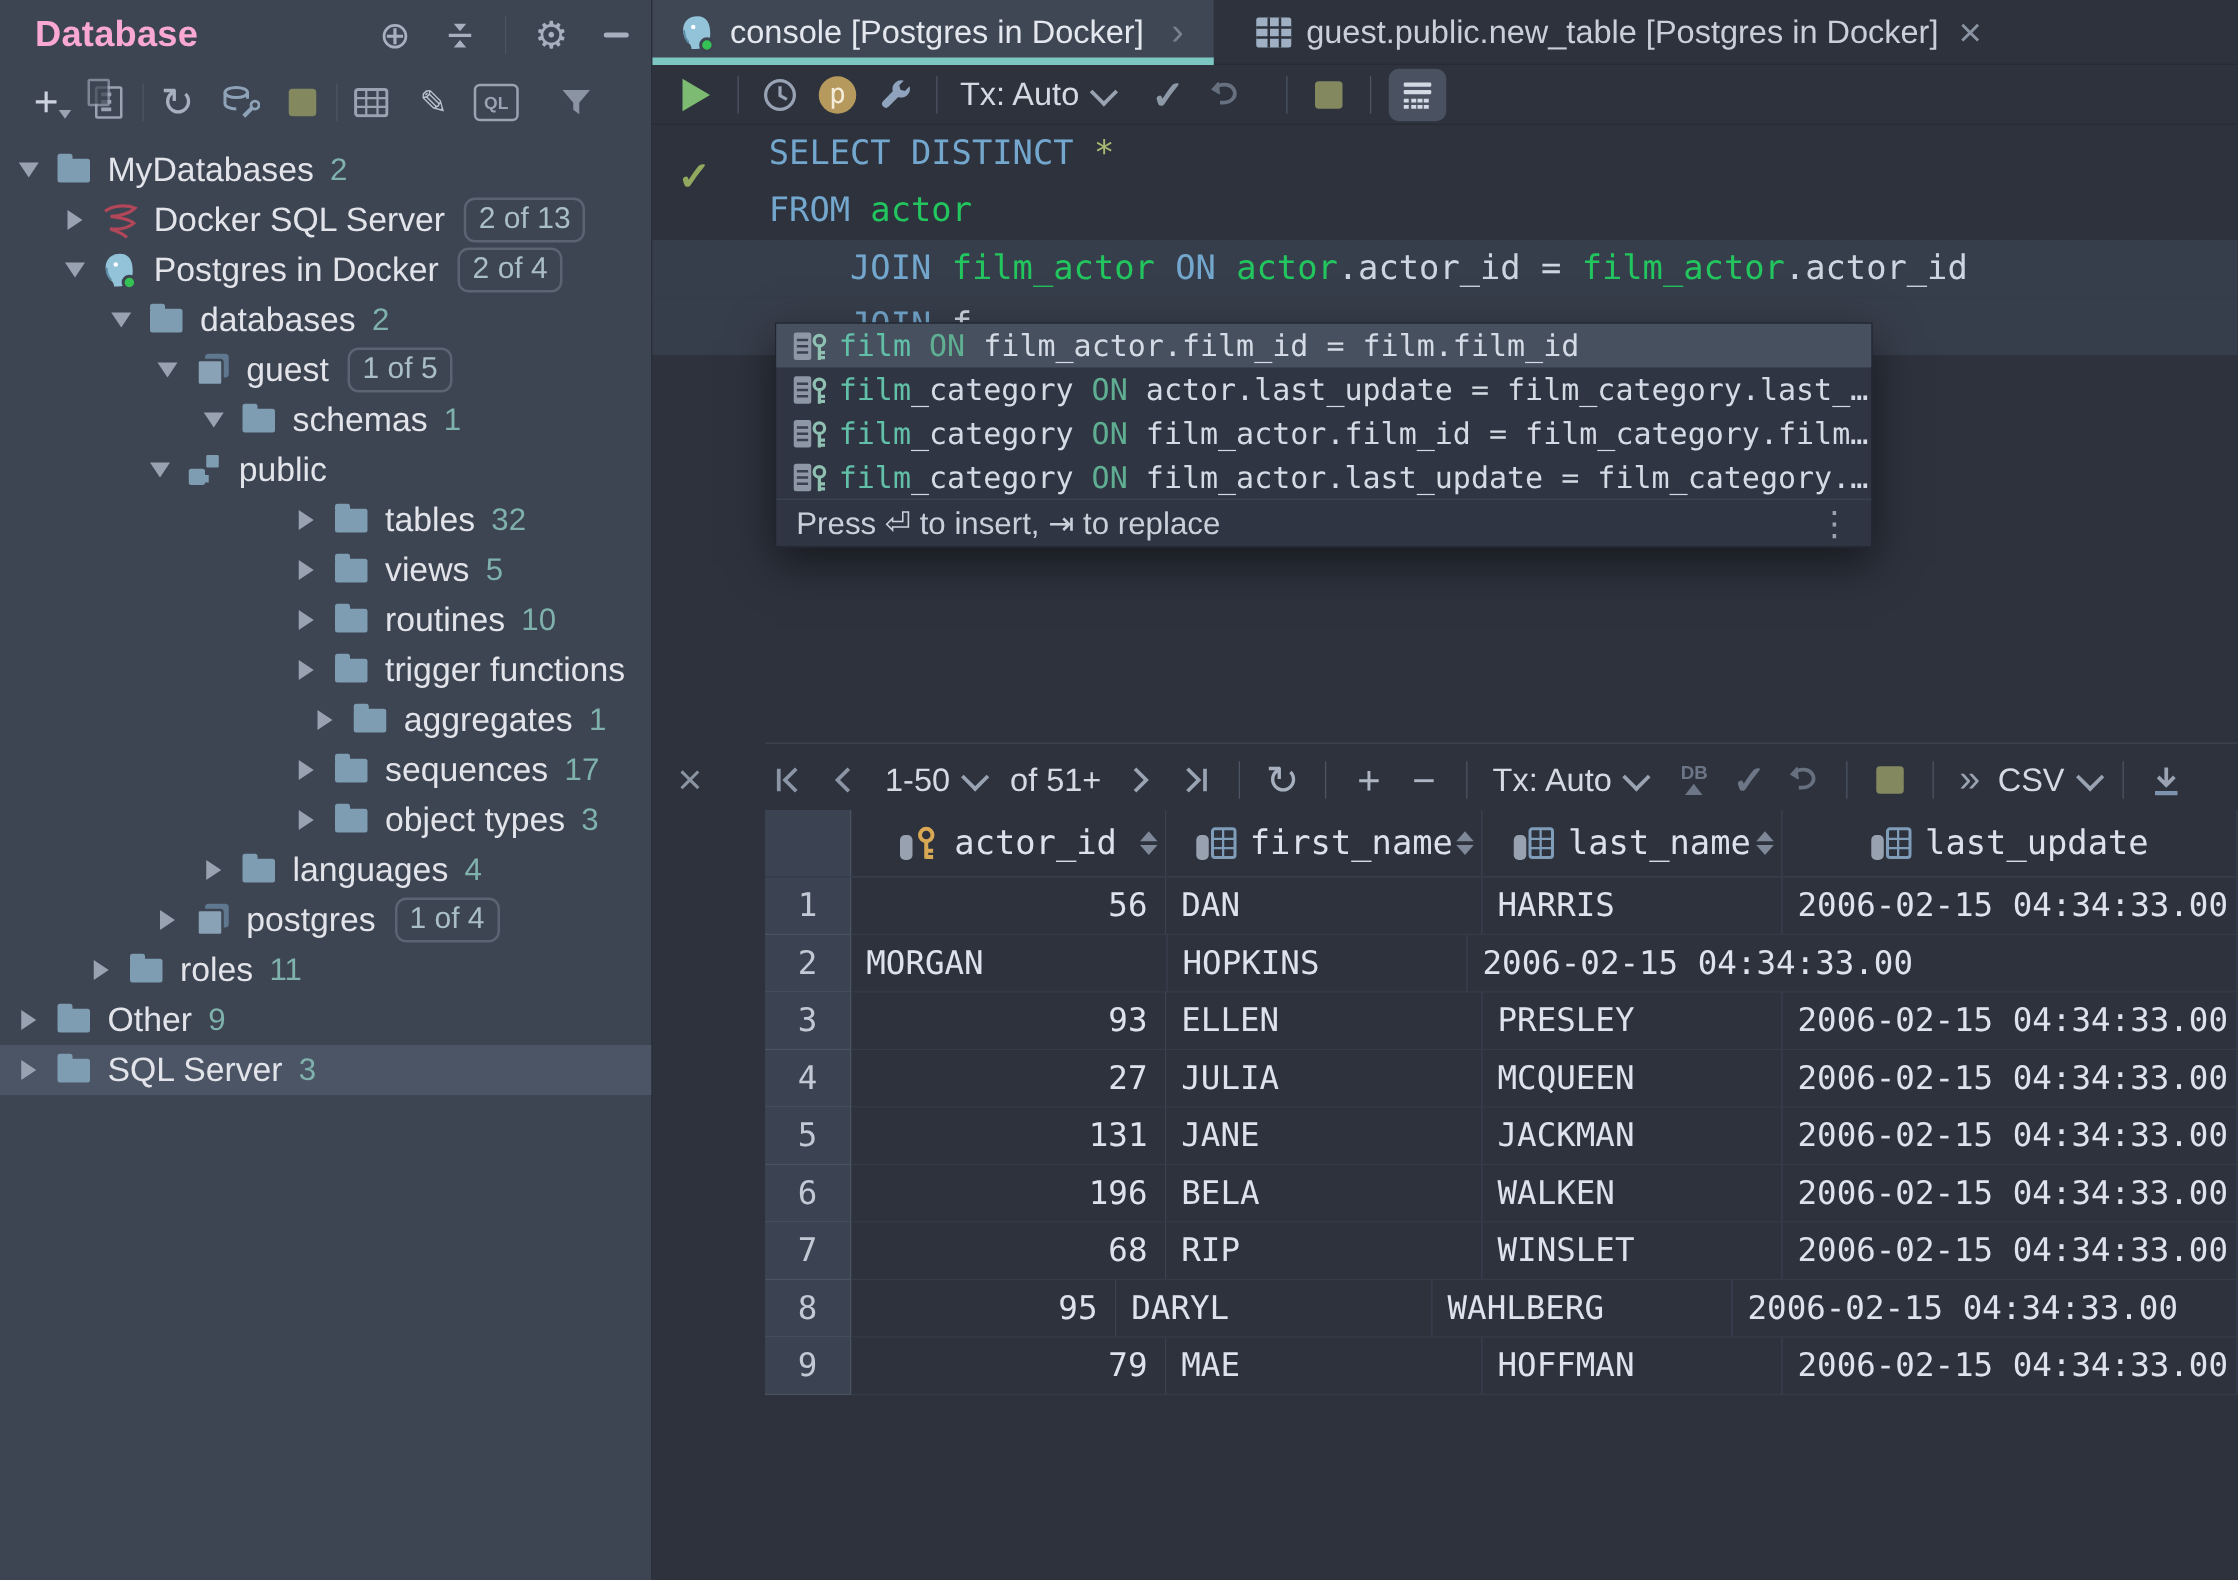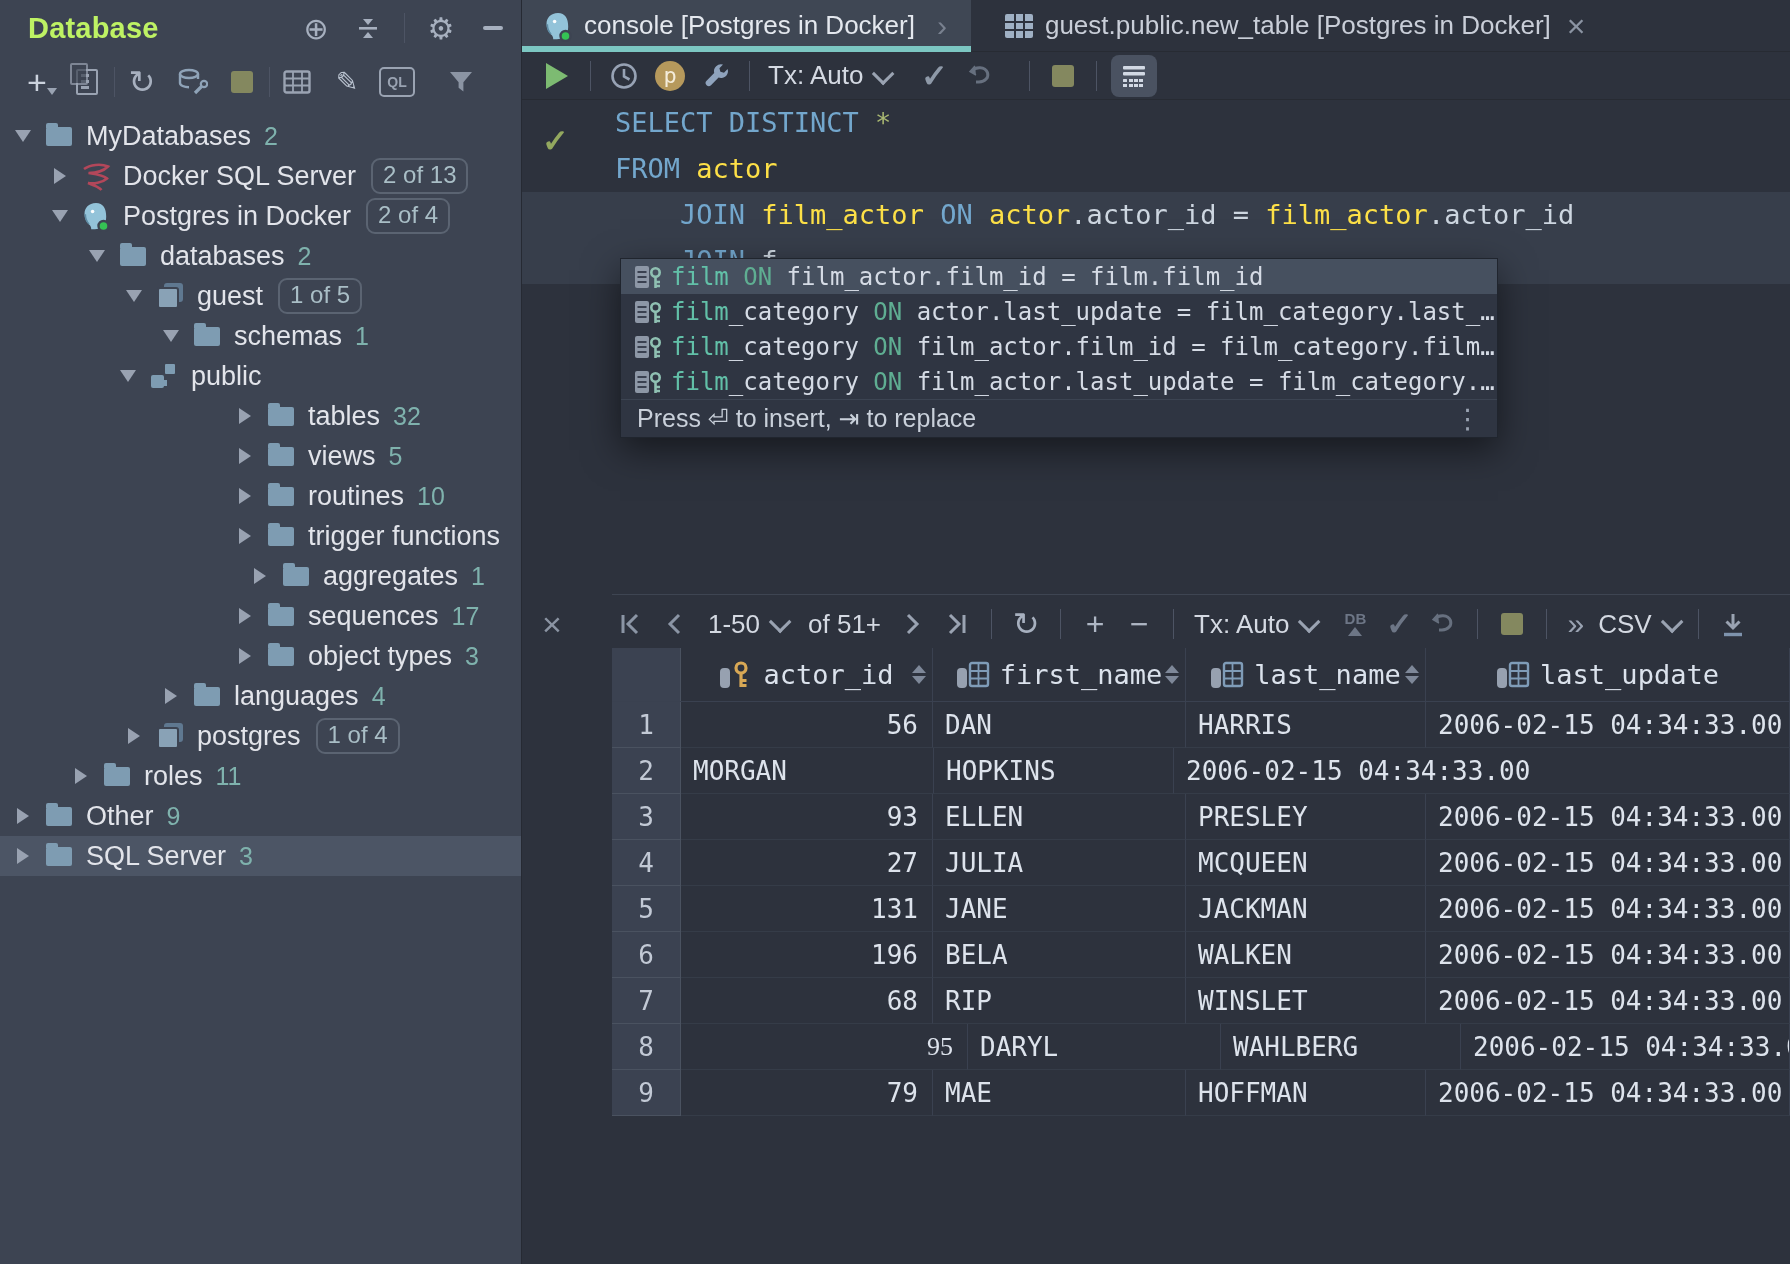--- a/index.html
+++ b/index.html
@@ -1,21 +1,21 @@
 <!DOCTYPE html>
 <html><head>
 <meta charset="utf-8">
 <style>
   html,body{margin:0;padding:0;width:1790px;height:1264px;overflow:hidden;
     background:#2d323d;font-family:"Liberation Sans",sans-serif;
     -webkit-font-smoothing:antialiased;}
   
   .panel{position:absolute;left:0;top:0;width:522px;height:1264px;background:#3d4452;border-right:1px solid #262a33;box-sizing:border-box;}
   .panel-header{height:56px;display:flex;align-items:center;padding:0 12px 0 28px;}
-  .panel-title{font-size:29px;font-weight:700;color:#bef264;letter-spacing:.2px;}
+  .panel-title{font-size:29px;font-weight:700;color:#f9a8d4;letter-spacing:.2px;}
   .ph-icons{margin-left:auto;display:flex;align-items:center;gap:20px;}
   .ibtn{display:flex;align-items:center;justify-content:center;min-width:32px;height:34px;cursor:default;color:#a7b0bf;}
   .vsep{width:1px;height:30px;background:#4d5464;}
   .panel-toolbar{height:52px;display:flex;align-items:center;padding-left:14px;gap:4px;}
   .tbtn{width:46px;height:44px;display:flex;align-items:center;justify-content:center;border-radius:6px;}
   
   .tree{padding-top:8px;font-size:27px;color:#e2e4ea;}
   .trow{height:40px;display:flex;align-items:center;white-space:nowrap;}
   .trow.selected{background:#4c5565;}
   .arrow{width:26px;min-width:26px;height:26px;display:inline-flex;align-items:center;justify-content:center;margin-right:6px;}
@@ -35,21 +35,21 @@
   .tab-sep{display:flex;align-items:center;color:#79818f;font-size:30px;padding:0 6px;}
   .tab-close{margin-left:16px;font-size:32px;color:#8b94a3;line-height:20px;}
   .etoolbar{height:48px;display:flex;align-items:center;padding-left:12px;border-bottom:1px solid #272b33;box-sizing:border-box;}
   .etoolbar .vsep{margin:0 10px;}
   .ddl{display:flex;align-items:center;font-size:26px;color:#d4d9e2;gap:10px;padding:0 8px;}
   .chev{width:13px;height:13px;border-right:3px solid #9aa3b2;border-bottom:3px solid #9aa3b2;transform:rotate(45deg) translateY(-3px);display:inline-block;}
   
   .editor{position:absolute;top:100px;left:0;right:0;}
   .eline{height:46px;line-height:46px;font-family:"DejaVu Sans Mono",monospace;font-size:27px;white-space:pre;color:#cdd6e0;padding-left:93px;}
   .eline.hl{background:#373e4b;}
-  .tk-kw{color:#73a7cd;} .tk-tbl{color:#fde047;} .tk-star{color:#a9b872;} .tk-plain{color:#cdd6e0;}
+  .tk-kw{color:#73a7cd;} .tk-tbl{color:#22c55e;} .tk-star{color:#a9b872;} .tk-plain{color:#cdd6e0;}
   .gutter-check{position:absolute;left:20px;top:118px;height:46px;display:flex;align-items:center;color:#93a85f;font-size:32px;font-weight:700;}
   .caret{display:inline-block;width:17px;height:5px;background:#dd5850;margin-left:3px;}
   
   .popup{position:absolute;left:98px;top:258px;width:876px;background:#2f3542;border:1px solid #20252e;box-shadow:0 12px 34px rgba(0,0,0,.5);z-index:6;}
   .pitem{height:35px;display:flex;align-items:center;font-family:"DejaVu Sans Mono",monospace;font-size:24px;padding-left:8px;white-space:pre;overflow:hidden;color:#d5dbe5;}
   .pitem.sel{background:#46505f;}
   .pitem .picon{width:40px;min-width:40px;display:flex;justify-content:center;margin-right:2px;}
   .pm{color:#62c0a8;} .pk{color:#5fae92;}
   .pfooter{height:37px;border-top:1px solid #3c4452;font-size:25px;color:#c9d0da;display:flex;align-items:center;padding:0 16px;font-family:"Liberation Sans",sans-serif;gap:12px;}
   .pdots{margin-left:auto;color:#9aa3b2;font-size:27px;}
@@ -623,21 +623,21 @@
         </div>
         <div class="grow">
           <div class="cell cnum" style="width: 69px;">7</div>
           <div class="cell cright" style="width: 252px;">68</div>
           <div class="cell cleft" style="width: 253px;">RIP</div>
           <div class="cell cleft" style="width: 240px;">WINSLET</div>
           <div class="cell cleft" style="flex: 1 1 0%;">2006-02-15 04:34:33.00</div>
         </div>
         <div class="grow">
           <div class="cell cnum" style="width: 69px;">8</div>
-          <div class="cell cright" style="width: 287px; font-family: Liberation Serif, serif;">95</div>
+          <div class="cell cright" style="width: 212px;">95</div>
           <div class="cell cleft" style="width: 253px;">DARYL</div>
           <div class="cell cleft" style="width: 240px;">WAHLBERG</div>
           <div class="cell cleft" style="flex: 1 1 0%;">2006-02-15 04:34:33.00</div>
         </div>
         <div class="grow">
           <div class="cell cnum" style="width: 69px;">9</div>
           <div class="cell cright" style="width: 252px;">79</div>
           <div class="cell cleft" style="width: 253px;">MAE</div>
           <div class="cell cleft" style="width: 240px;">HOFFMAN</div>
           <div class="cell cleft" style="flex: 1 1 0%;">2006-02-15 04:34:33.00</div>

